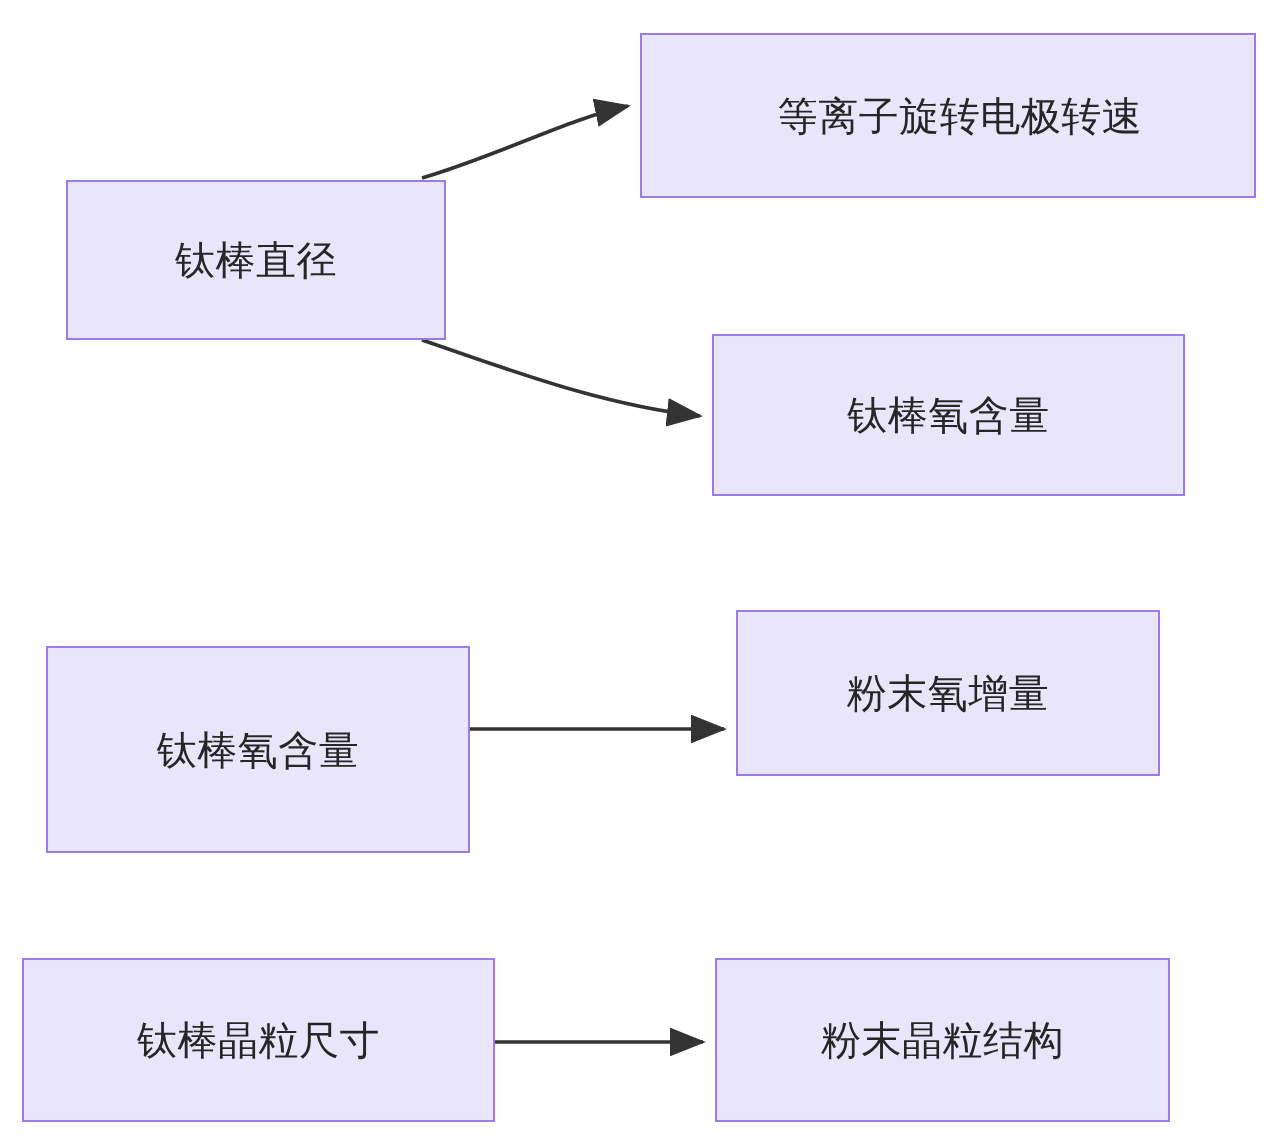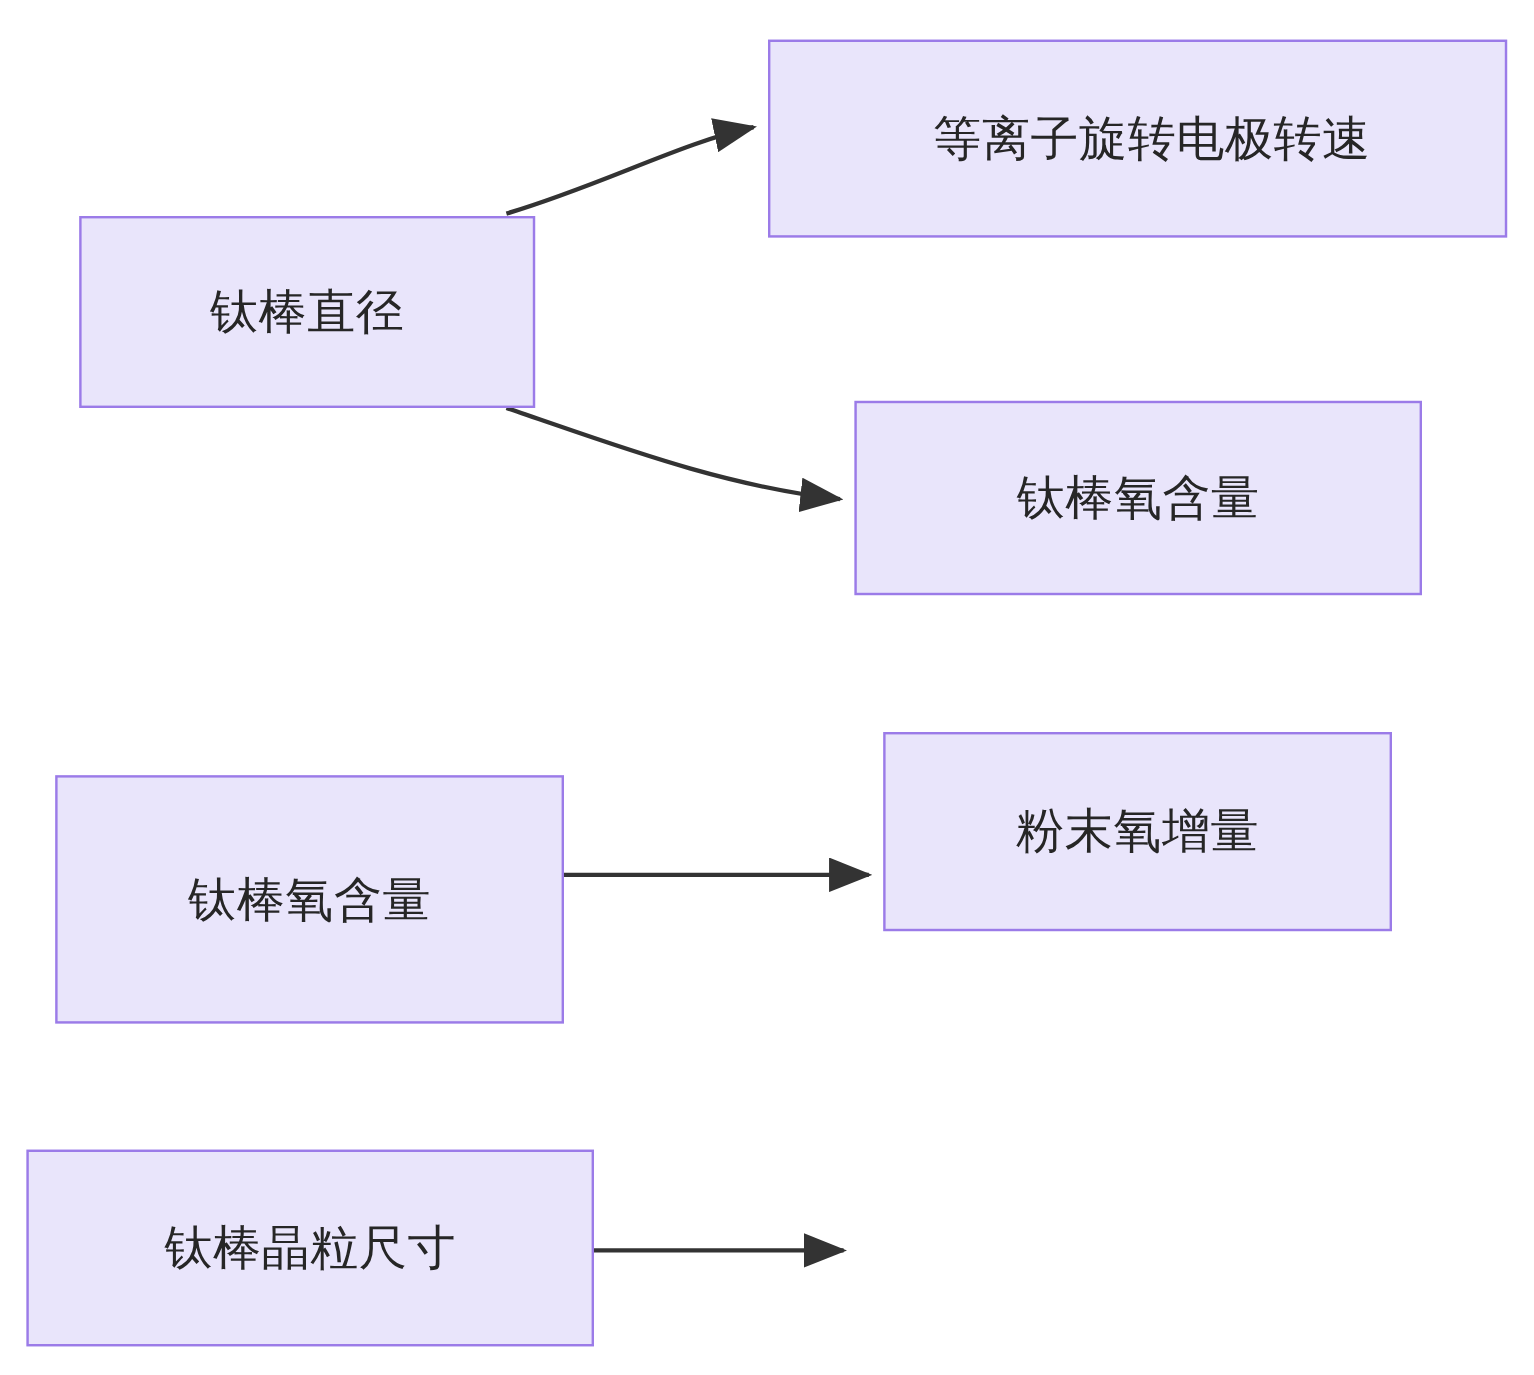--- a/index.html
+++ b/index.html
@@ -83,14 +83,17 @@
   </div>
 
   <div class="node" style="left:736px; top:610px; width:424px; height:166px;">
     <span class="node-label">粉末氧增量</span>
   </div>
 
   <div class="node" style="left:22px; top:958px; width:473px; height:164px;">
     <span class="node-label">钛棒晶粒尺寸</span>
   </div>
 
+  <div class="node" style="left:715px; top:958px; width:455px; height:164px;">
+    <span class="node-label">粉末晶粒结构</span>
+  </div>
 
 </div>
 
 </body></html>

